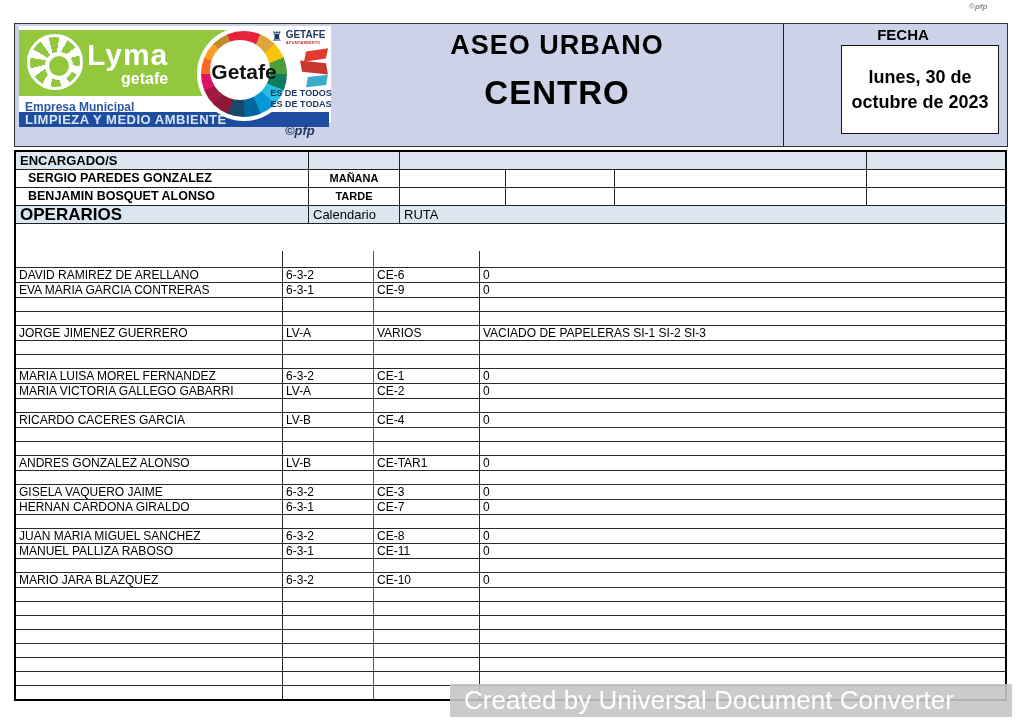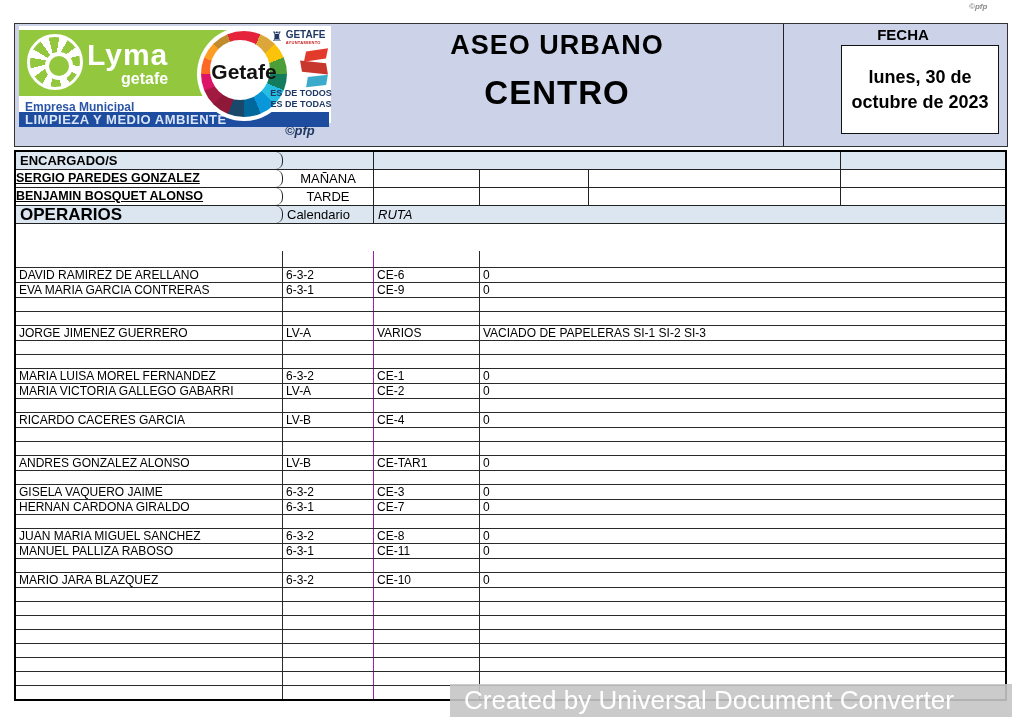--- a/index.html
+++ b/index.html
@@ -61,28 +61,28 @@
   .flame .f1{left:4px;top:0;width:22px;height:10px;background:#e23b2c;transform:skewY(-8deg) skewX(-12deg);}
   .flame .f2{left:0px;top:12px;width:26px;height:11px;background:#c8372e;transform:skewY(6deg) skewX(10deg);}
   .flame .f3{left:6px;top:26px;width:20px;height:10px;background:#3aabcb;transform:skewY(-6deg) skewX(-10deg);}
   .slogan{position:absolute;left:248px;top:62px;width:68px;text-align:center;
     font-size:9px;font-weight:bold;color:#1f3864;line-height:11px;white-space:nowrap;}
   
   .table{position:absolute;left:14px;top:150px;width:993px;height:551px;
     border:2px solid #000;box-sizing:border-box;background:#fff;display:flex;flex-direction:column;}
   .hrow{display:flex;flex:0 0 18px;border-bottom:1px solid #222;box-sizing:border-box;}
   .hrow .hc{box-sizing:border-box;border-right:1px solid #222;line-height:17px;white-space:nowrap;overflow:visible;}
-  .hrow .hc:last-child{border-right:none;font-style:italic;}
+  .hrow .hc:last-child{border-right:none;}
   .blue{background:var(--row-blue,#dce6f1);}
   .enc-title{font-size:13px;font-weight:bold;padding-left:4px;}
-  .enc-name{font-size:12.5px;font-weight:bold;padding-left:0;text-decoration:underline;}
-  .shift{font-size:13px;font-weight:normal;text-align:center;}
+  .enc-name{font-size:12.5px;font-weight:bold;padding-left:12px;}
+  .shift{font-size:11px;font-weight:bold;text-align:center;}
   .oper-title{font-size:17px;font-weight:bold;padding-left:4px;line-height:16px;}
   .colhead{font-size:13px;padding-left:4px;}
-  .w1{width:267px;border-radius:7px;} .w2{width:91px;} .w3{width:106px;} .w4{width:109px;} .w5{width:252px;}
+  .w1{width:293px;} .w2{width:91px;} .w3{width:106px;} .w4{width:109px;} .w5{width:252px;}
   .wfill{flex:1;}
   .w3big{width:467px;}
   
   .rows{flex:1;display:flex;flex-direction:column;margin-top:27px;}
   .trow{display:flex;flex:1;border-bottom:1px solid #2a2a2a;box-sizing:border-box;}
   .trow:last-child{border-bottom:none;}
   .trow.tall{flex:0 0 17px;}
   .tcell{box-sizing:border-box;font-size:12px;line-height:14px;padding:0 0 0 3px;
     white-space:nowrap;overflow:visible;}
   .tcell.c-name{width:267px;border-right:1px solid #2a2a2a;}

